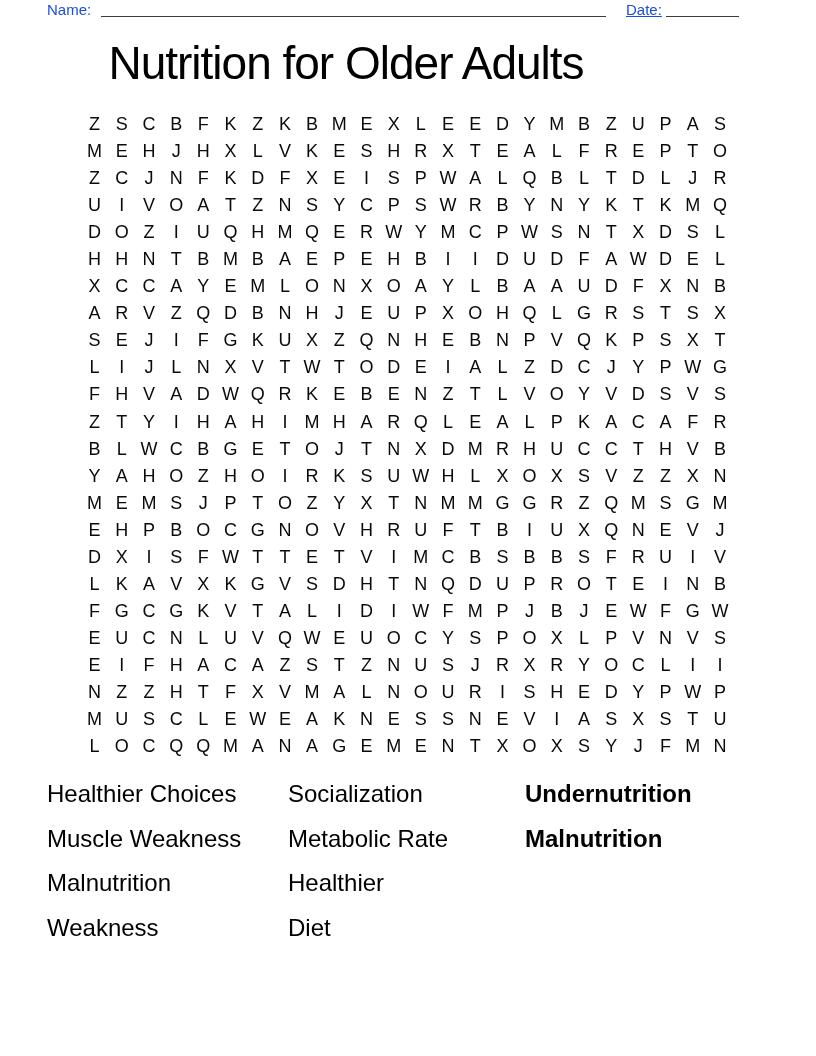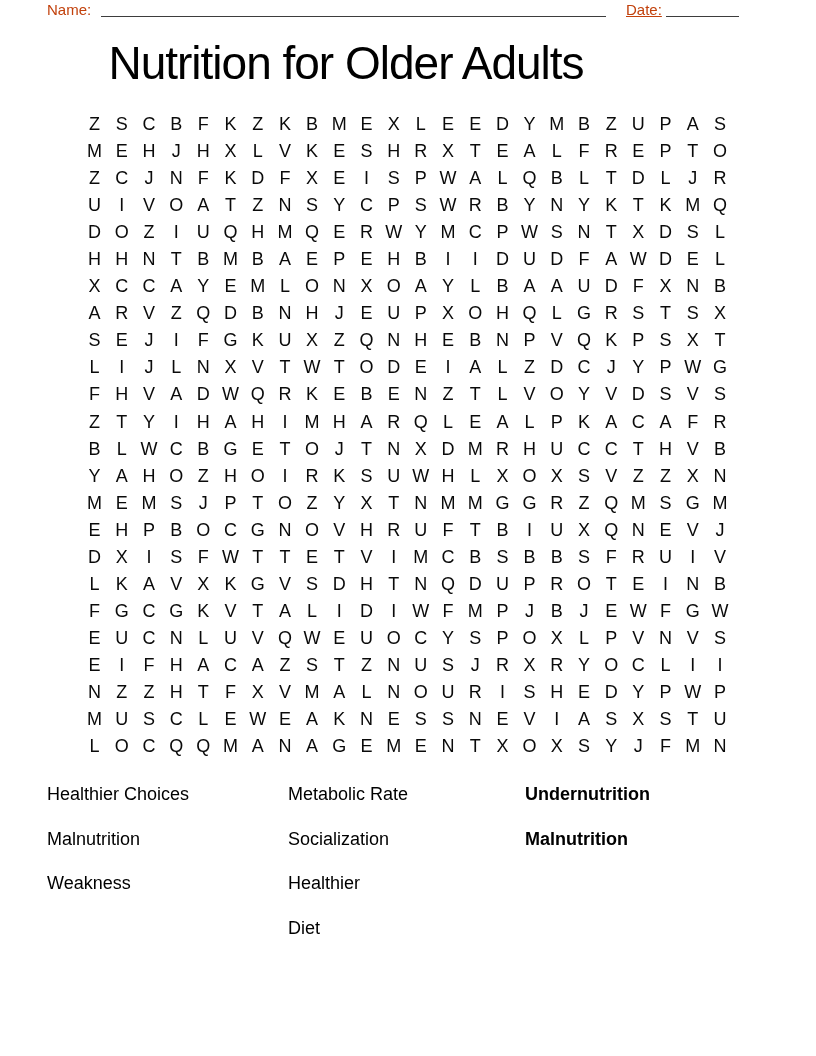--- a/index.html
+++ b/index.html
@@ -11,21 +11,21 @@
     font-family: "Liberation Sans", sans-serif;
     color: #000000;
     overflow: hidden;
   }
 
   
   .hdr-label {
     position: absolute;
     top: 1px;
     font-size: 15px;
-    color: #c2410c;
+    color: #1d4ed8;
     white-space: nowrap;
   }
   .name-label { left: 47px; }
   .date-label { left: 626px; text-decoration: underline; }
   .hdr-line {
     position: absolute;
     top: 0;
     height: 16px;
     border-bottom: 1.5px solid #3d3d3d;
   }
@@ -76,21 +76,21 @@
     width: 722px;
     display: flex;
   }
   .word-col { display: block; }
   .word-col-1 { width: 241px; }
   .word-col-2 { width: 237px; }
   .word-col-3 { width: 244px; font-weight: bold; }
   .word-item {
     height: 44.5px;
     line-height: 44.5px;
-    font-size: 18px;
+    font-size: 24px;
     color: #000000;
     white-space: nowrap;
   }
 </style>
 </head>
 <body>
 
 <div class="page">
 
   <span class="hdr-label name-label">Name:</span>
@@ -724,26 +724,27 @@
         <span class="grid-cell">J</span>
         <span class="grid-cell">F</span>
         <span class="grid-cell">M</span>
         <span class="grid-cell">N</span>
       </div>
     </div>
 
   <div class="word-list">
       <div class="word-col word-col-1">
         <div class="word-item">Healthier Choices</div>
+        <div class="word-item">Muscle Weakness</div>
         <div class="word-item">Malnutrition</div>
         <div class="word-item">Weakness</div>
       </div>
       <div class="word-col word-col-2">
+        <div class="word-item">Socialization</div>
         <div class="word-item">Metabolic Rate</div>
-        <div class="word-item">Socialization</div>
         <div class="word-item">Healthier</div>
         <div class="word-item">Diet</div>
       </div>
       <div class="word-col word-col-3">
         <div class="word-item">Undernutrition</div>
         <div class="word-item">Malnutrition</div>
       </div>
     </div>
 
 </div>

